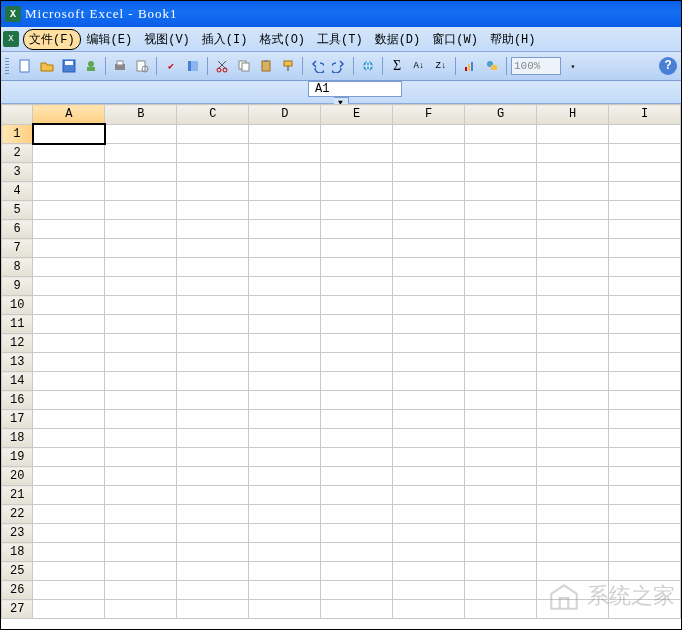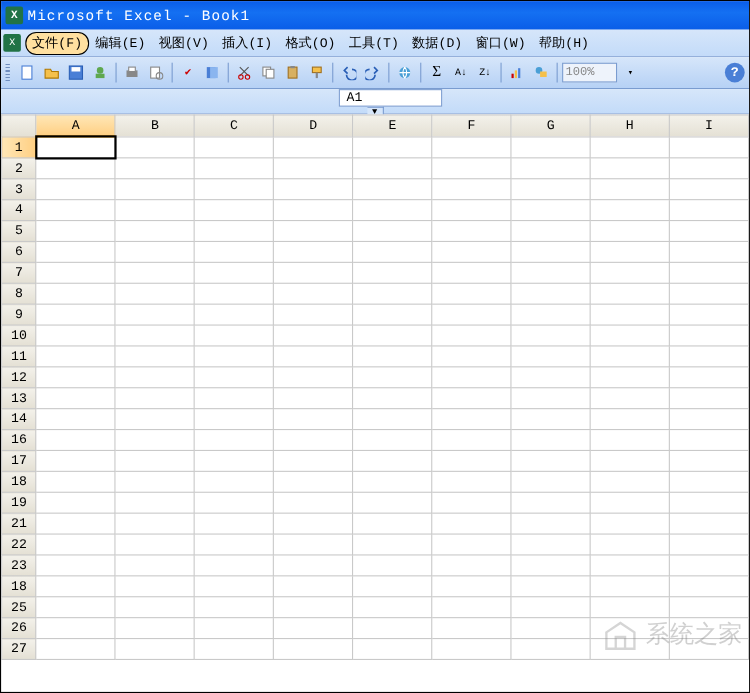--- a/index.html
+++ b/index.html
@@ -30,21 +30,21 @@
     align-items: center;
     justify-content: center;
     margin-right: 4px;
     background: #217346;
     font-size: 10px;
     font-weight: bold;
     color: #fff;
     border-radius: 2px;
   }
   .title-text {
-    font-family: Liberation Mono, monospace;
+    font-family: Liberation Serif, serif;
     font-size: 13px;
     letter-spacing: 1px;
   }
   
   .menubar {
     background: linear-gradient(to bottom, #d6e6fa 0%, #c3dbf9 100%);
     height: 24px;
     display: flex;
     align-items: center;
     padding: 0 2px;
@@ -617,20 +617,32 @@
           <td class="cell"></td>
           <td class="cell"></td>
           <td class="cell"></td>
           <td class="cell"></td>
           <td class="cell"></td>
           <td class="cell"></td>
           <td class="cell"></td>
           <td class="cell"></td>
         </tr>
         <tr>
+          <th class="rowhead">20</th>
+          <td class="cell"></td>
+          <td class="cell"></td>
+          <td class="cell"></td>
+          <td class="cell"></td>
+          <td class="cell"></td>
+          <td class="cell"></td>
+          <td class="cell"></td>
+          <td class="cell"></td>
+          <td class="cell"></td>
+        </tr>
+        <tr>
           <th class="rowhead">21</th>
           <td class="cell"></td>
           <td class="cell"></td>
           <td class="cell"></td>
           <td class="cell"></td>
           <td class="cell"></td>
           <td class="cell"></td>
           <td class="cell"></td>
           <td class="cell"></td>
           <td class="cell"></td>

